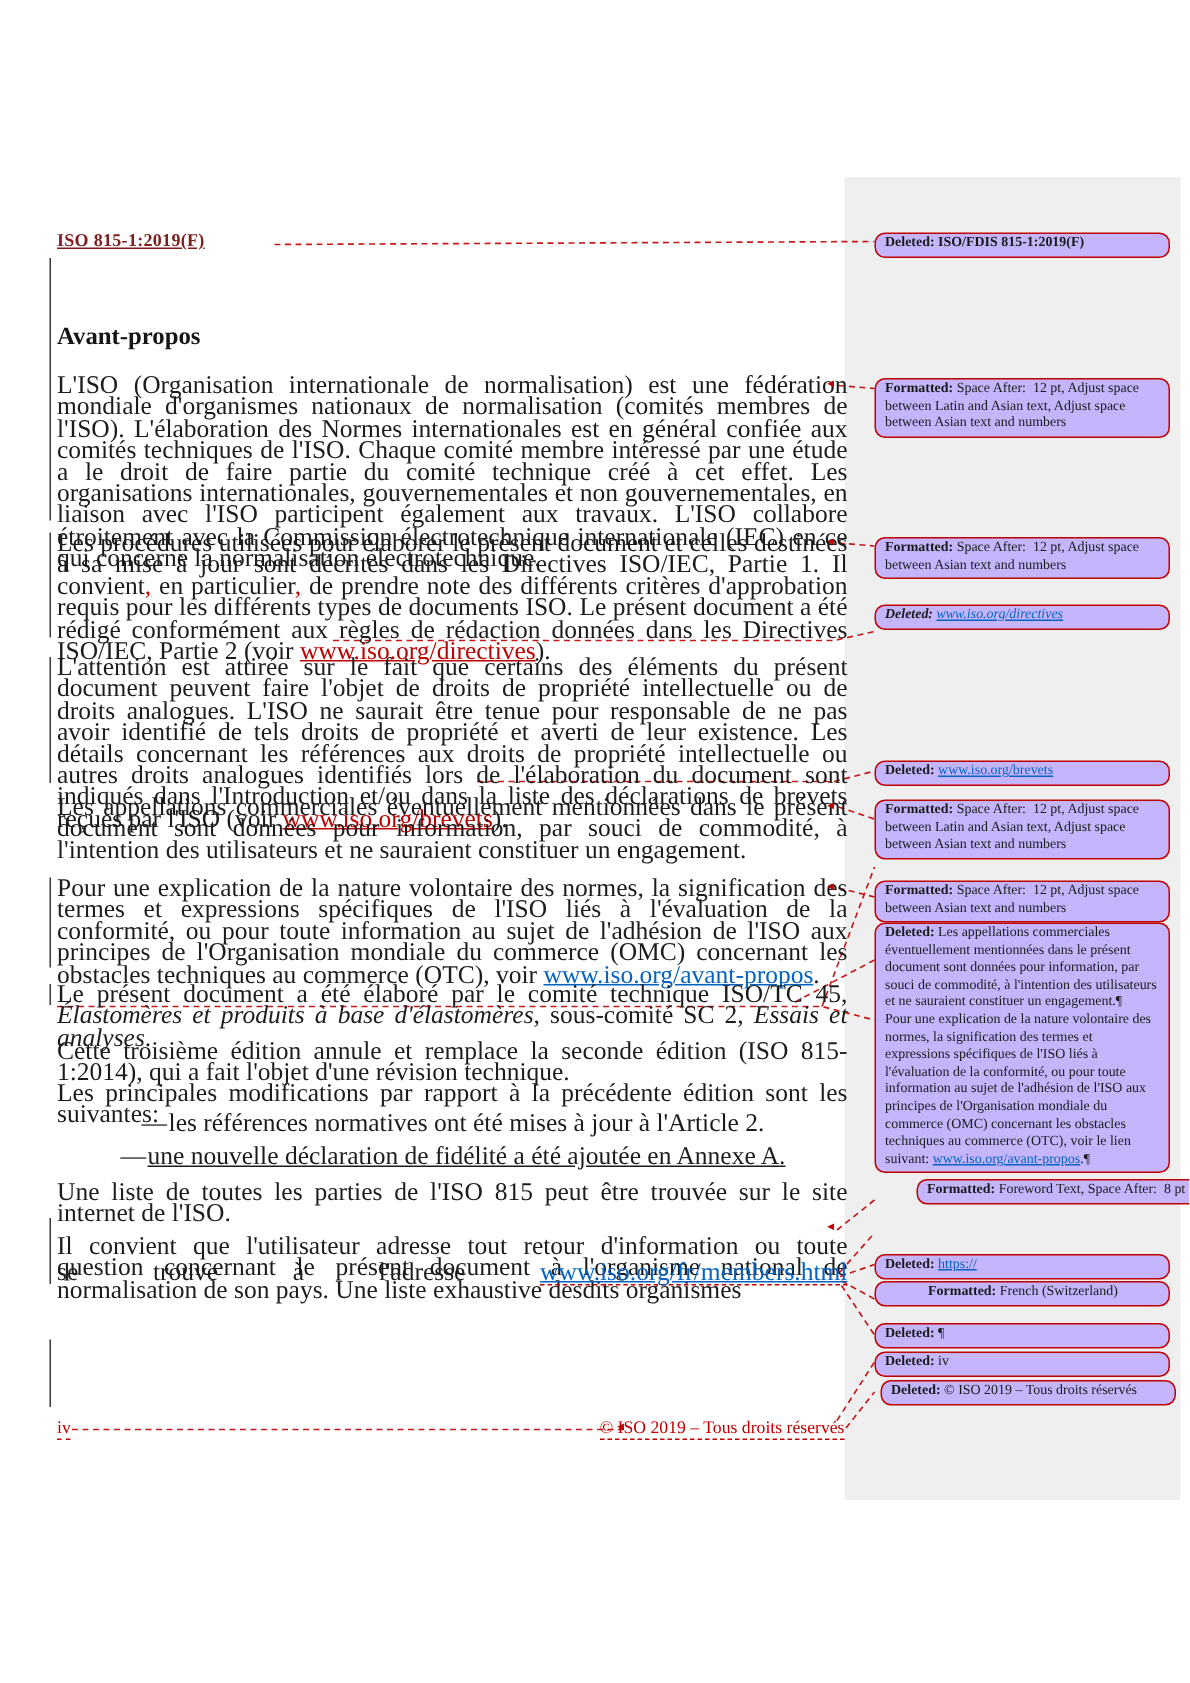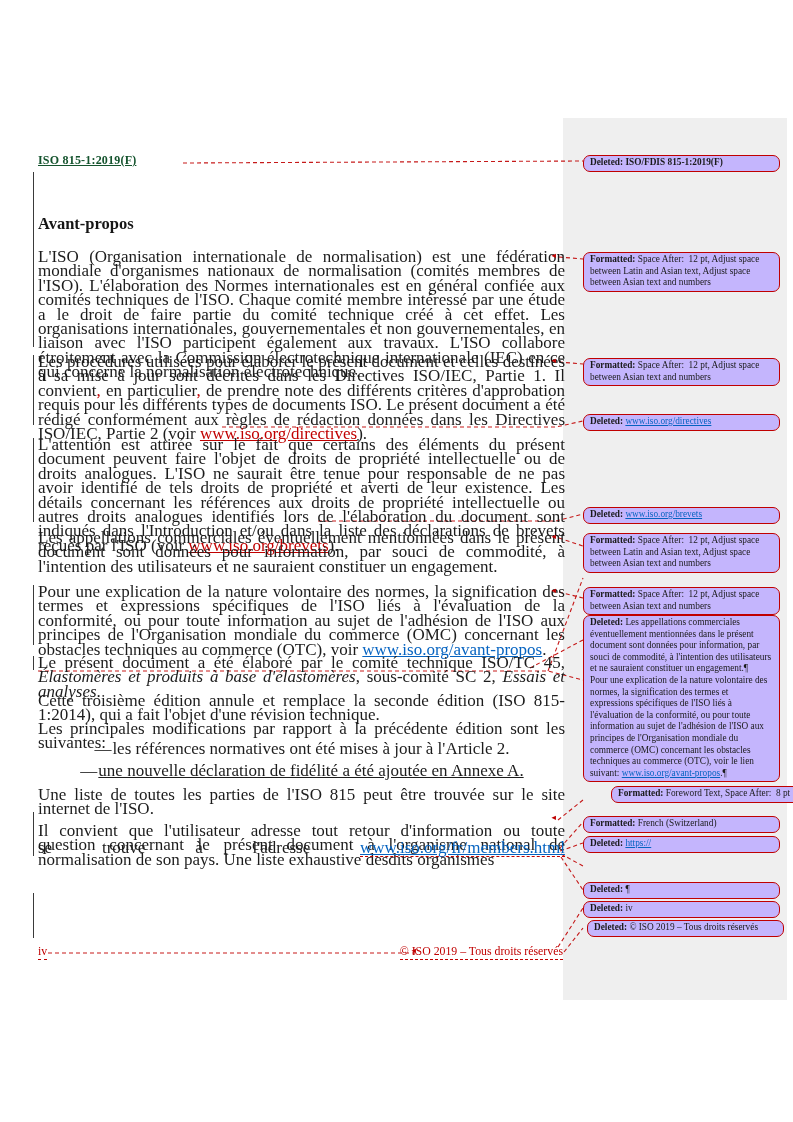--- a/index.html
+++ b/index.html
@@ -3,21 +3,21 @@
 <meta charset="utf-8">
 <style>
   html,body { margin:0; padding:0; background:#fff; }
   .page { position:relative; width:793px; height:1122px; background:#ffffff;
           font-family:"Liberation Serif", serif; overflow:hidden; }
 
   .markup-panel { position:absolute; left:563px; top:118px; width:224px; height:882px;
                   background:#efefef; }
 
   .doc-header { position:absolute; left:38px; top:153px; font-size:12px; font-weight:bold;
-                color:#14532d; text-decoration:underline; letter-spacing:.2px; }
+                color:#7f1d1d; text-decoration:underline; letter-spacing:.2px; }
 
   .section-title { position:absolute; left:38px; top:214px; font-size:16.5px;
                    font-weight:bold; color:#151515; }
 
   .para { position:absolute; left:38px; width:527px; font-size:17px; line-height:14.4px;
           text-align:justify; color:#1c1c1c; }
   .para.list-item { text-align:center; }
   .para .dash { display:inline-block; width:19px; }
   .lastline { display:flex; justify-content:space-between; text-align:left; }
 
@@ -47,28 +47,28 @@
 </style>
 </head>
 <body>
 
 <div class="page">
 
   <div class="markup-panel" id="markup-panel">
       <div class="comment" style="top: 37px;"><span class="label">Deleted: </span><span class="seg-bold">ISO/FDIS 815-1:2019(F)</span></div>
       <div class="comment" style="top: 134px;"><span class="label">Formatted: </span><span>Space After:  12 pt, Adjust space between Latin and Asian text, Adjust space between Asian text and numbers</span></div>
       <div class="comment" style="top: 240px;"><span class="label">Formatted: </span><span>Space After:  12 pt, Adjust space between Asian text and numbers</span></div>
-      <div class="comment" style="top: 296px;"><span class="label">Deleted: </span><span class="seg-link">www.iso.org/directives</span></div>
+      <div class="comment" style="top: 285px; font-style: italic;"><span class="label">Deleted: </span><span class="seg-link">www.iso.org/directives</span></div>
       <div class="comment" style="top: 389px;"><span class="label">Deleted: </span><span class="seg-link">www.iso.org/brevets</span></div>
       <div class="comment" style="top: 415px;"><span class="label">Formatted: </span><span>Space After:  12 pt, Adjust space between Latin and Asian text, Adjust space between Asian text and numbers</span></div>
       <div class="comment" style="top: 469px;"><span class="label">Formatted: </span><span>Space After:  12 pt, Adjust space between Asian text and numbers</span></div>
       <div class="comment" style="top: 497px;"><span class="label">Deleted: </span><span>Les appellations commerciales éventuellement mentionnées dans le présent document sont données pour information, par souci de commodité, à l'intention des utilisateurs et ne sauraient constituer un engagement.¶
 </span><span>Pour une explication de la nature volontaire des normes, la signification des termes et expressions spécifiques de l'ISO liés à l'évaluation de la conformité, ou pour toute information au sujet de l'adhésion de l'ISO aux principes de l'Organisation mondiale du commerce (OMC) concernant les obstacles techniques au commerce (OTC), voir le lien suivant: </span><span class="seg-link">www.iso.org/avant-propos</span><span>.¶</span></div>
       <div class="comment" style="top: 668px; margin-left: 28px;"><span class="label">Formatted: </span><span>Foreword Text, Space After:  8 pt</span></div>
-      <div class="comment" style="top: 698px;"><span class="label">Formatted: </span><span>French (Switzerland)</span></div>
+      <div class="comment" style="top: 736px; text-align: center;"><span class="label">Formatted: </span><span>French (Switzerland)</span></div>
       <div class="comment" style="top: 718px;"><span class="label">Deleted: </span><span class="seg-link">https://</span></div>
       <div class="comment" style="top: 764px;"><span class="label">Deleted: </span><span>¶</span></div>
       <div class="comment" style="top: 783px;"><span class="label">Deleted: </span><span>iv</span></div>
       <div class="comment indent" style="top: 802px;"><span class="label">Deleted: </span><span>© ISO 2019 – Tous droits réservés</span></div>
     </div>
 
   <svg class="connectors" width="793" height="1122" viewBox="0 0 793 1122">
     <g fill="none" stroke="#c00000" stroke-width="1.1" stroke-dasharray="4 3" opacity="0.9">
       <polyline points="183,163 583,161"></polyline>
       <polyline points="559,257 583,259"></polyline>

